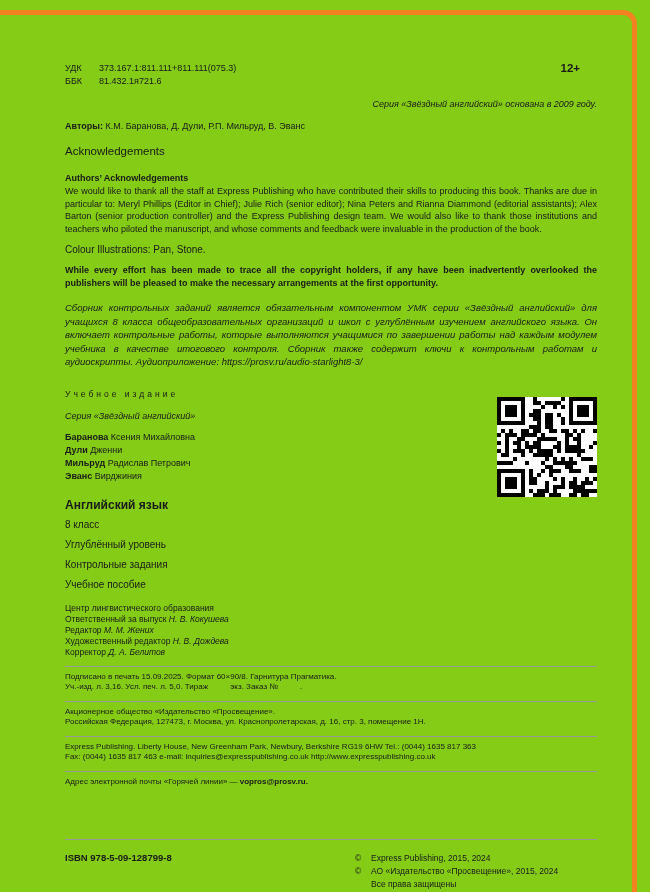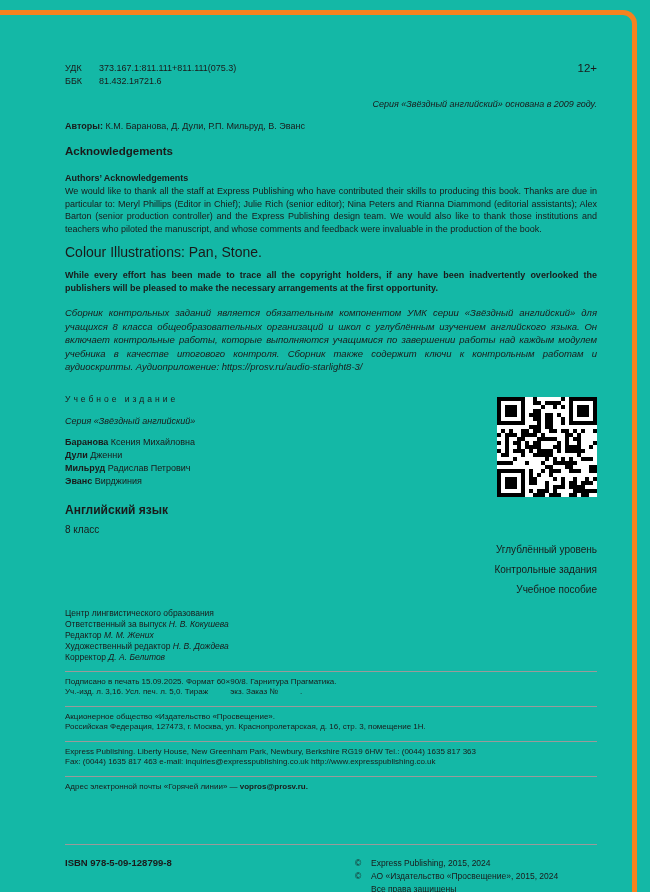--- a/index.html
+++ b/index.html
@@ -1,56 +1,56 @@
 <!DOCTYPE html>
 <html><head>
 <meta charset="utf-8">
 <style>
   * { margin:0; padding:0; box-sizing:border-box; }
   html,body { background:#e8e8e8; }
   .page {
     position:relative; width:650px; height:892px; margin:0 auto;
-    background:#14b8a6; overflow:hidden;
+    background:#84cc16; overflow:hidden;
     font-family:"Liberation Sans", sans-serif; color:#1a1a1a;
   }
   .frame {
     position:absolute; top:10px; left:0; right:13px; bottom:0;
     border-top:5px solid #F58220; border-right:5px solid #F58220;
     border-top-right-radius:14px; pointer-events:none;
   }
   .content { position:absolute; left:65px; top:62px; width:532px; }
 
   .meta-block { position:relative; font-size:9px; line-height:13px; }
   .meta-row { display:flex; }
   .meta-label { width:34px; font-weight:normal; }
   .meta-indent { margin-left:34px; }
-  .age-badge { position:absolute; right:0; top:0; font-size:11.5px; font-weight:normal; }
+  .age-badge { position:absolute; right:17px; top:0; font-size:11.5px; font-weight:bold; }
 
   .series-note { margin-top:11px; font-style:italic; font-size:9px;text-align:right; }
 
   .authors-block { margin-top:11px; font-size:9px; line-height:13px; }
   .lbl-b { font-weight:bold; }
 
-  .ack-title { margin-top:12px; font-size:11.5px; font-weight:bold; }
+  .ack-title { margin-top:12px; font-size:11.5px; font-weight:normal; }
   .ack-sub { margin-top:16px; font-size:9px; font-weight:bold; }
   .para { margin-top:2px; font-size:9px; line-height:12.5px; text-align:justify; }
-  .colour-line { margin-top:9px; font-size:14px; }
+  .colour-line { margin-top:9px; font-size:10px; }
   .bold-para { margin-top:9px; font-size:9px; line-height:12.5px; text-align:justify; font-weight:bold; }
   .ru-annotation { margin-top:12px; font-size:9.5px; line-height:13.5px; text-align:justify; font-style:italic; }
 
   .edition-label { margin-top:20px; font-size:8.5px; letter-spacing:3px; }
   .series-line { margin-top:12px; font-size:9px; font-style:italic; }
   .author-list { margin-top:10px; font-size:9px; line-height:13px; }
   .author-list .surname { font-weight:bold; }
 
   .qr-wrap { position:absolute; right:0px; top:335px; width:100px; height:100px; background:#fff; }
 
   .book-title { margin-top:15px; font-size:12px; font-weight:bold; }
   .book-line { margin-top:7px; font-size:10px; }
-  .book-line.sp { margin-top:9px;text-align:right; }
+  .book-line.sp { margin-top:9px; }
 
   .staff-block { margin-top:13px; font-size:8.5px; line-height:11px; }
   .staff-block .name { font-style:italic; }
 
   .divider { border-top:1px solid #9a9a9a; margin-top:8px; }
   .small-block { margin-top:5px; font-size:8px; line-height:10.5px; }
   .pre { white-space:pre-wrap; }
   .hot-email { font-weight:bold; }
 
   .isbn-divider { border-top:1px solid #9a9a9a; margin-top:52px; }

